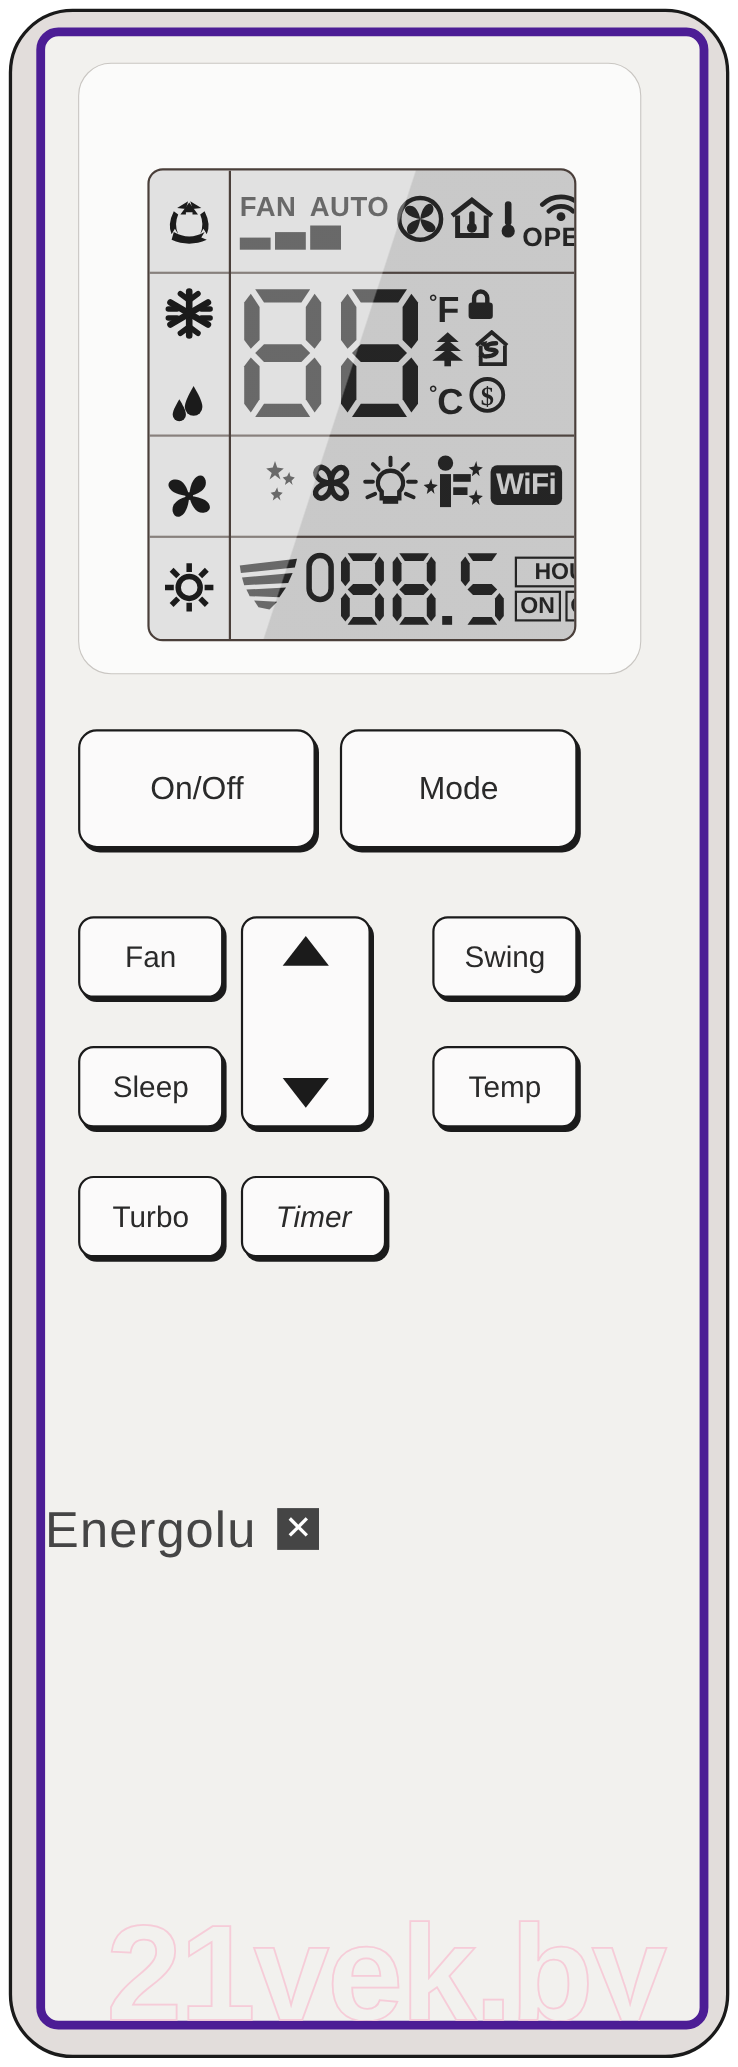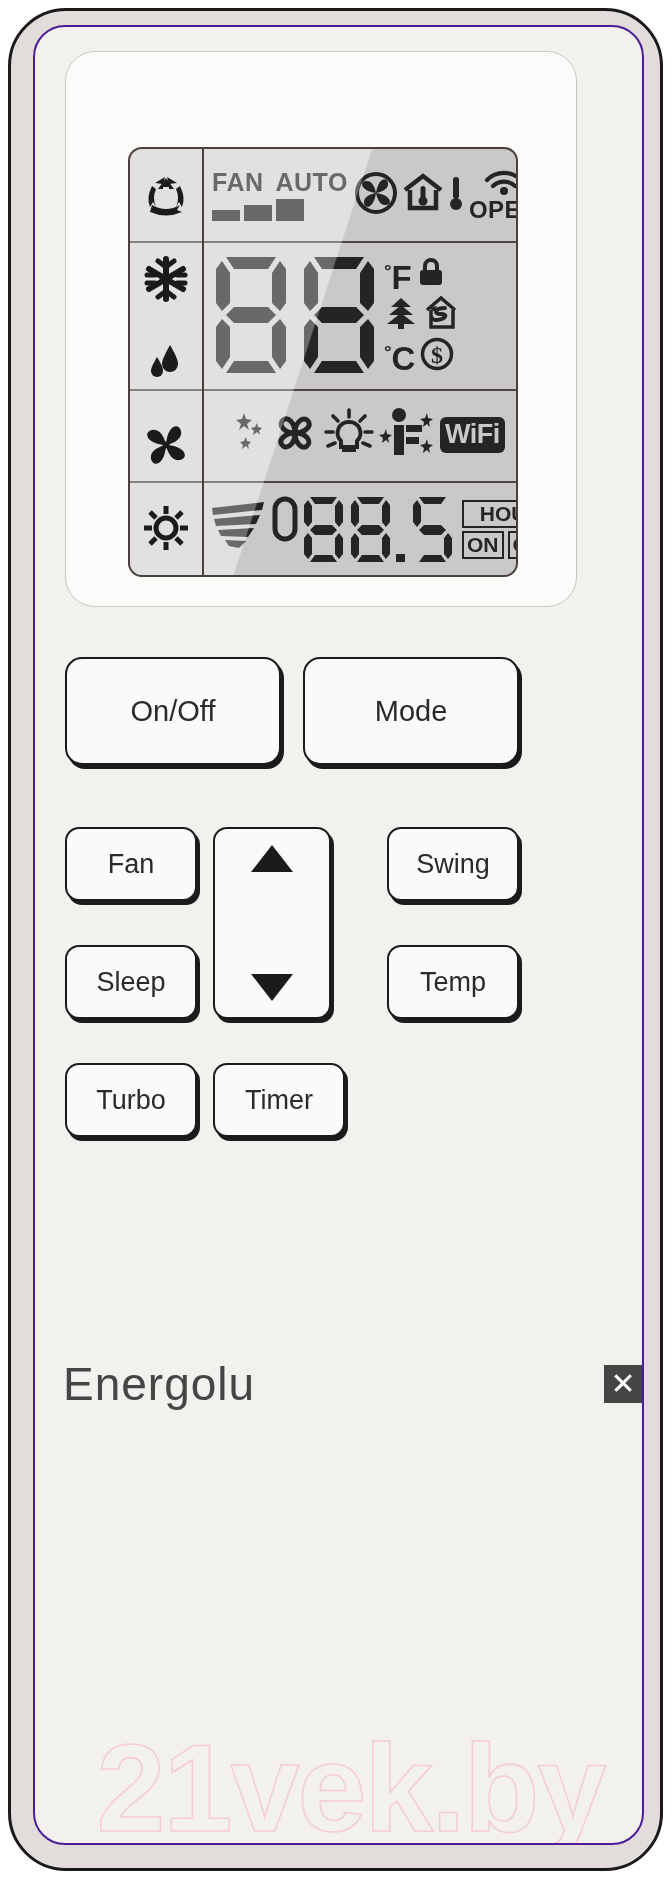--- a/index.html
+++ b/index.html
@@ -12,23 +12,23 @@
   
   #remote-outer{
     position:absolute; left:8px; top:8px; width:655px; height:1863px;
     border-radius:58px;
     background:#e2dddb;
     border:3px solid #1a1a1a;
     box-sizing:border-box;
   }
   #remote-face{
     position:absolute; left:22px; top:14px; width:611px; height:1820px;
-    border-radius:32px;
+    border-radius:20px;
     background:#f2f1ee;
-    border:2px solid #4c1d95;
+    border:8px solid #4c1d95;
     box-sizing:border-box;
     overflow:hidden;
   }
 
   
   #lcd-plate{
     position:absolute; left:30px; top:24px; width:512px; height:556px;
     border-radius:30px;
     background:#fbfbfa;
     border:1.5px solid #c9c6c2;
@@ -145,34 +145,34 @@
   #btn-mode {left:268px;top:630px; width:216px;height:108px;}
 
   #btn-fan   {left:30px; top:800px; width:132px;height:74px;}
   #btn-sleep {left:30px; top:918px; width:132px;height:74px;}
   #btn-swing {left:352px;top:800px; width:132px;height:74px;}
   #btn-temp  {left:352px;top:918px; width:132px;height:74px;}
   #btn-rocker{left:178px;top:800px; width:118px;height:192px;
               flex-direction:column;justify-content:space-between;padding:16px 0;}
 
   #btn-turbo {left:30px; top:1036px;width:132px;height:74px;}
-  #btn-timer {left:178px;top:1036px;width:132px;height:74px;}
+  #btn-timer {left:178px;top:1036px;width:132px;height:74px;font-style:italic;}
   #btn-ifeel {left:352px;top:1036px;width:132px;height:74px;}
 
   #btn-xfan  {left:30px; top:1154px;width:132px;height:74px;}
   #btn-light {left:352px;top:1154px;width:132px;height:74px;}
 
   .tri{width:0;height:0;}
   .tri-up{border-left:21px solid transparent;border-right:21px solid transparent;border-bottom:27px solid #1b1b1b;}
   .tri-dn{border-left:21px solid transparent;border-right:21px solid transparent;border-top:27px solid #1b1b1b;}
 
   
   #brand{
     position:absolute; left:0; right:0; top:1330px;
-    display:flex;align-items:center;justify-content:space-between;gap:4px;margin-left:28px;
+    display:flex;align-items:center;justify-content:flex-start;gap:16px;
   }
   #brand-text{
     font-family:"Liberation Sans", sans-serif;
     font-size:46px; color:#454545; letter-spacing:1px; font-weight:400;
   }
   #brand-mark{
     width:38px;height:38px;background:#454545;color:#ffffff;
     display:flex;align-items:center;justify-content:center;
     font-family:"Liberation Sans", sans-serif;font-size:30px;font-weight:300;
     margin-left:3px; line-height:30px;

